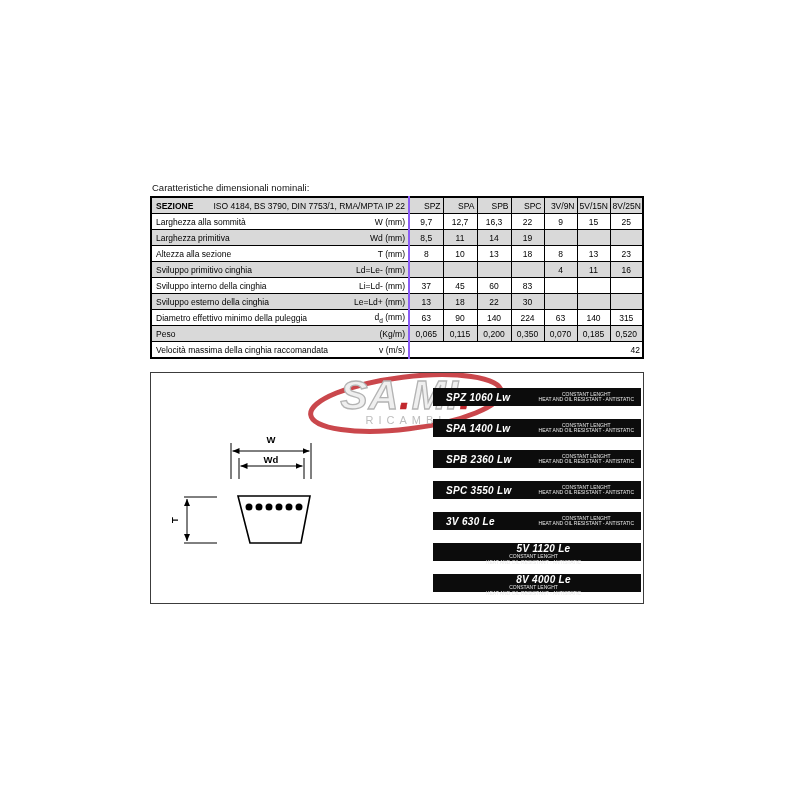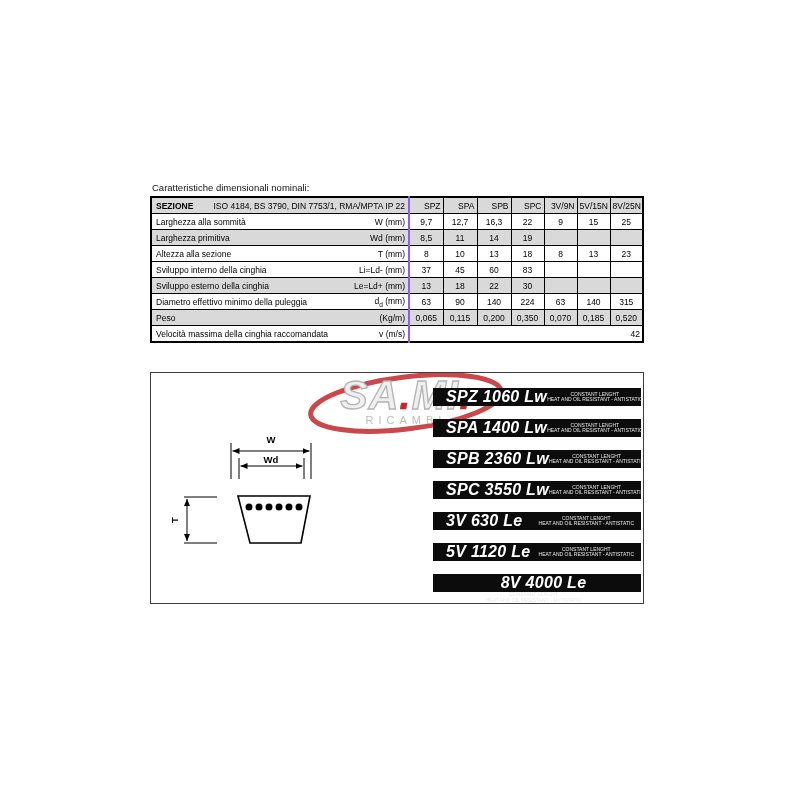--- a/index.html
+++ b/index.html
@@ -54,21 +54,21 @@
     position:relative;font-size:11px;letter-spacing:5px;color:#bdbdbd;
     margin-top:-3px;
   }
   
   .strip{
     position:absolute;left:282px;width:208px;height:18px;
     background:var(--strip-bg);color:#fff;z-index:2;
     display:flex;align-items:center;justify-content:space-between;
   }
   .strip-title{
-    font-weight:bold;font-style:italic;font-size:16px;
+    font-weight:bold;font-style:italic;font-size:10px;
     padding-left:13px;letter-spacing:0.3px;white-space:nowrap;
   }
   .strip-note{
     text-align:center;padding-right:7px;font-size:5px;line-height:5.5px;
     color:#e9e9e9;white-space:nowrap;
   }
   
   .diagram{position:absolute;left:14px;top:54px;z-index:2;}
   .diagram line, .diagram polygon.shape{stroke:#000;}
   .diagram text{font-family:"Liberation Sans",sans-serif;font-weight:bold;font-size:9.5px;fill:#000;}
@@ -145,20 +145,35 @@
           </div>
         </td>
         <td class="val">8</td>
         <td class="val">10</td>
         <td class="val">13</td>
         <td class="val">18</td>
         <td class="val">8</td>
         <td class="val">13</td>
         <td class="val">23</td>
       </tr>
+      <tr class="alt">
+        <td class="labelcell">
+          <div class="lr">
+            <span class="lab">Sviluppo primitivo cinghia</span>
+            <span class="unit">Ld=Le- (mm)</span>
+          </div>
+        </td>
+        <td class="val"></td>
+        <td class="val"></td>
+        <td class="val"></td>
+        <td class="val"></td>
+        <td class="val">4</td>
+        <td class="val">11</td>
+        <td class="val">16</td>
+      </tr>
       <tr>
         <td class="labelcell">
           <div class="lr">
             <span class="lab">Sviluppo interno della cinghia</span>
             <span class="unit">Li=Ld- (mm)</span>
           </div>
         </td>
         <td class="val">37</td>
         <td class="val">45</td>
         <td class="val">60</td>
@@ -280,21 +295,21 @@
         <span class="strip-note">CONSTANT LENGHT<br>HEAT AND OIL RESISTANT -  ANTISTATIC</span>
       </div>
       <div class="strip" style="top: 108px;">
         <span class="strip-title">SPC 3550 Lw</span>
         <span class="strip-note">CONSTANT LENGHT<br>HEAT AND OIL RESISTANT -  ANTISTATIC</span>
       </div>
       <div class="strip" style="top: 139px;">
         <span class="strip-title">3V 630 Le</span>
         <span class="strip-note">CONSTANT LENGHT<br>HEAT AND OIL RESISTANT -  ANTISTATIC</span>
       </div>
-      <div class="strip" style="top: 170px;">
+      <div class="strip" style="top: 170px; flex-direction: column;">
         <span class="strip-title">5V 1120 Le</span>
         <span class="strip-note">CONSTANT LENGHT<br>HEAT AND OIL RESISTANT -  ANTISTATIC</span>
       </div>
       <div class="strip" style="top: 201px; flex-direction: column;">
         <span class="strip-title">8V 4000 Le</span>
         <span class="strip-note">CONSTANT LENGHT<br>HEAT AND OIL RESISTANT -  ANTISTATIC</span>
       </div>
     </div>
 </div>
 

